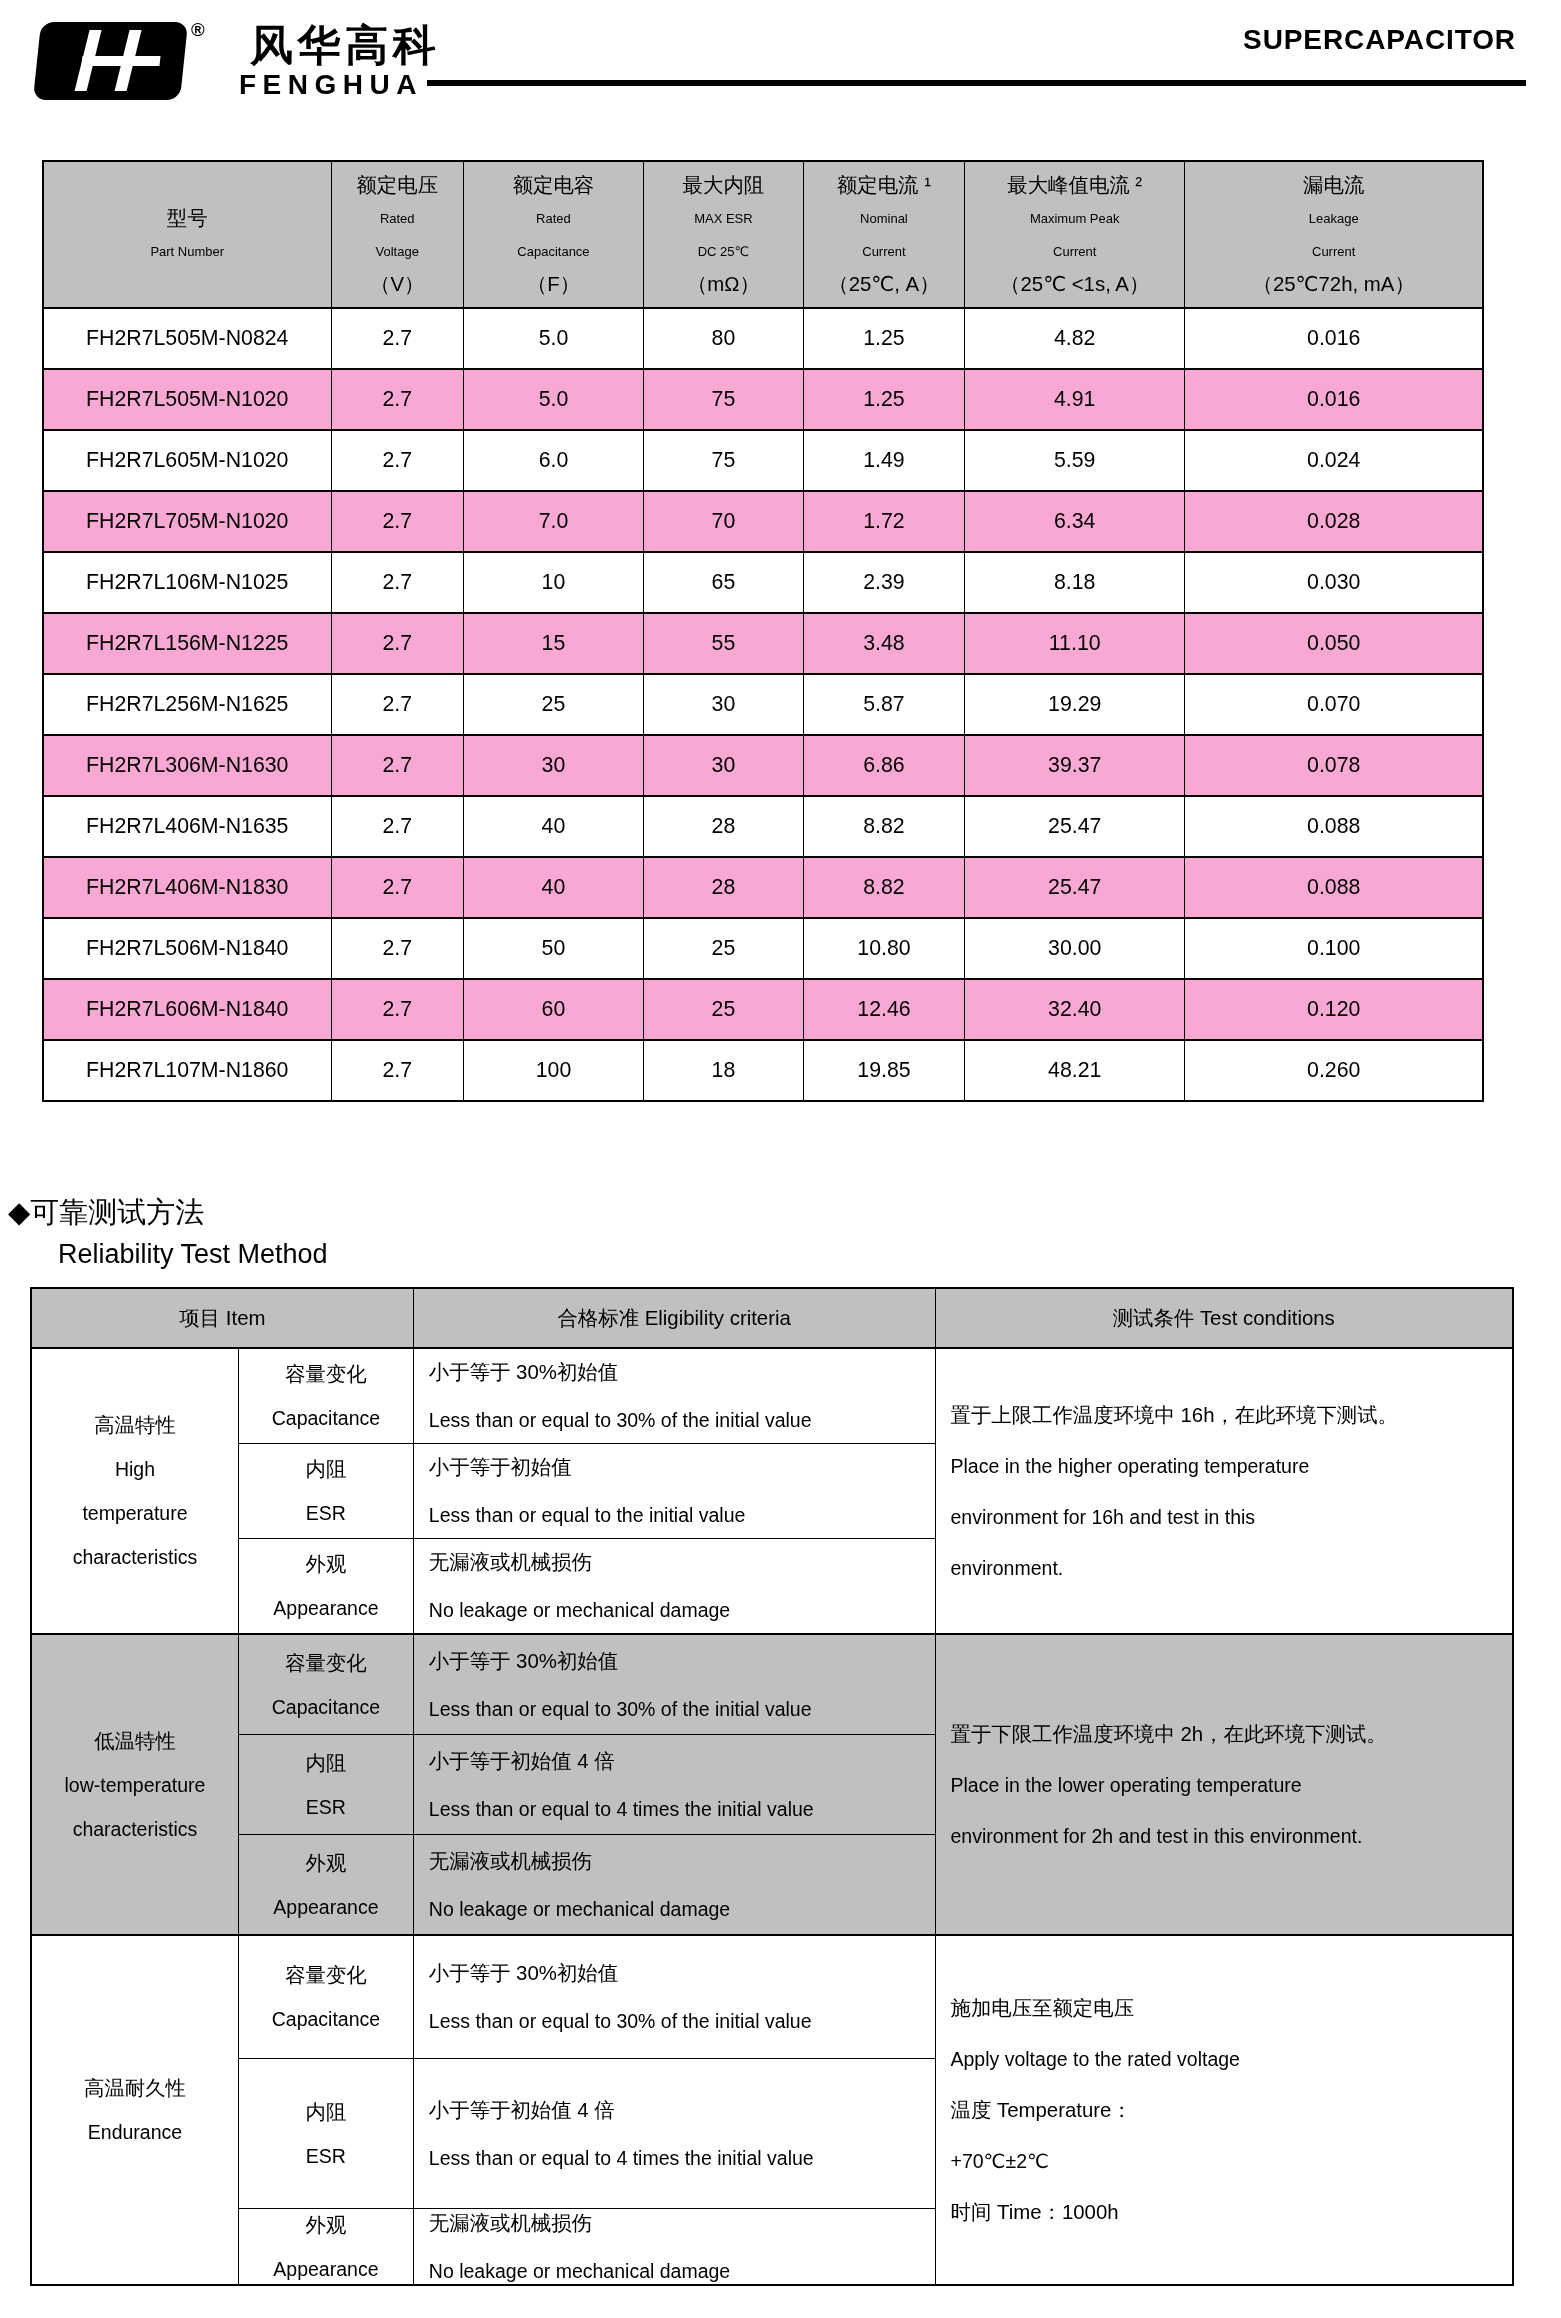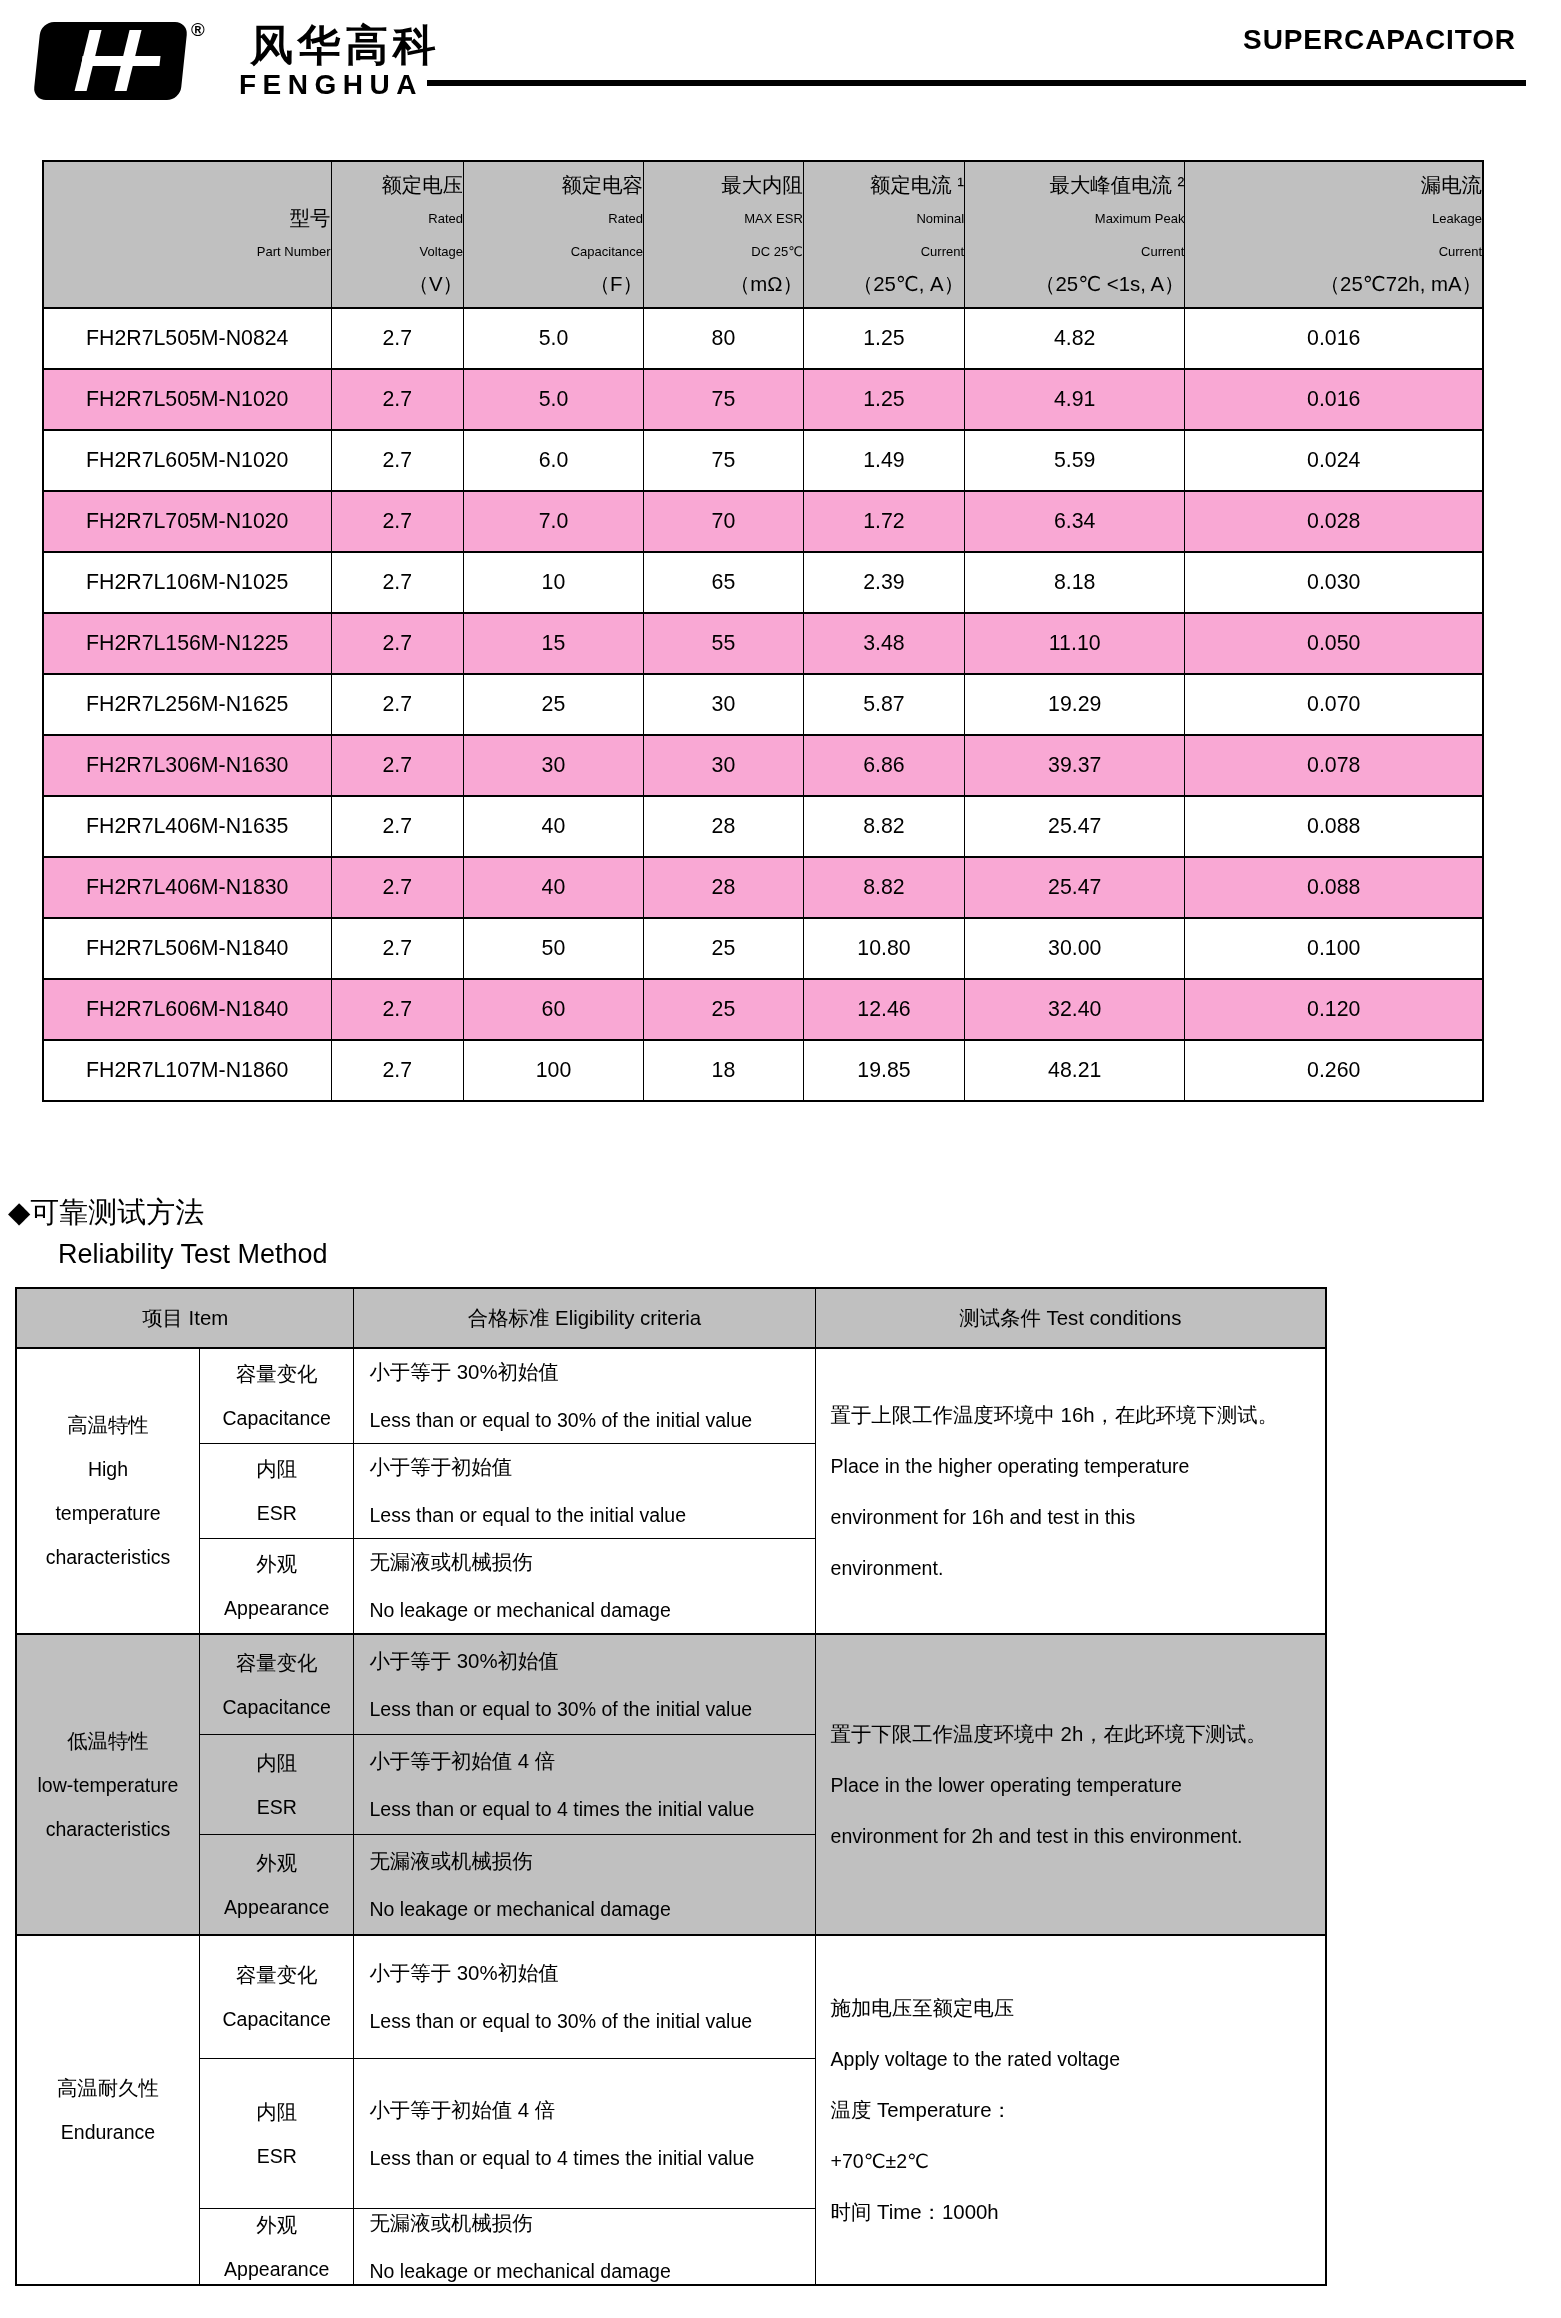--- a/index.html
+++ b/index.html
@@ -22,30 +22,30 @@
   .header-rule{position:absolute;left:427px;top:80px;width:1099px;height:5.6px;background:#000;}
 
   
   .spec-table{position:absolute;left:42px;top:160px;width:1442px;
     border-collapse:collapse;table-layout:fixed;}
   .spec-table th,.spec-table td{
     border:1.9px solid #000;border-top-width:2.8px;border-bottom-width:2.8px;
     text-align:center;vertical-align:middle;padding:0;}
   .spec-table{border:2.8px solid #000;}
   .spec-table th{background:#c0c0c0;font-weight:normal;height:145px;}
-  .spec-table th .hl{line-height:33px;font-size:20.4px;text-align:right;}
+  .spec-table th .hl{line-height:33px;font-size:20.4px;}
   .spec-table th .hl-en{font-size:13px;}
   .spec-table td{height:59px;font-size:21.3px;}
   .spec-table tr.alt td{background:#f9a8d4;}
 
   
   .sec-head-cn{position:absolute;left:8px;top:1193px;font-size:29px;}
   .sec-head-en{position:absolute;left:58px;top:1239px;font-size:27px;}
 
-  .rel-table{position:absolute;left:15px;top:1287px;width:1312px;
+  .rel-table{position:absolute;left:30px;top:1287px;width:1484px;
     border-collapse:collapse;table-layout:fixed;border:2.8px solid #000;}
   .rel-table th,.rel-table td{border:1.9px solid #000;vertical-align:middle;padding:0;}
   .rel-table th{background:#c0c0c0;font-weight:normal;height:58px;font-size:20.4px;text-align:center;}
   .rel-table tr.gtop td{border-top:2.8px solid #000;}
   .rel-table tr.shaded td{background:#c0c0c0;}
   .r105 .sub-cell,.r105 .crit-cell{height:94px;}
   .r111 .sub-cell,.r111 .crit-cell{height:99px;}
   .r135 .sub-cell,.r135 .crit-cell{height:122px;}
   .r165 .sub-cell,.r165 .crit-cell{height:149px;}
   .r85  .sub-cell,.r85 .crit-cell{height:75px;}

